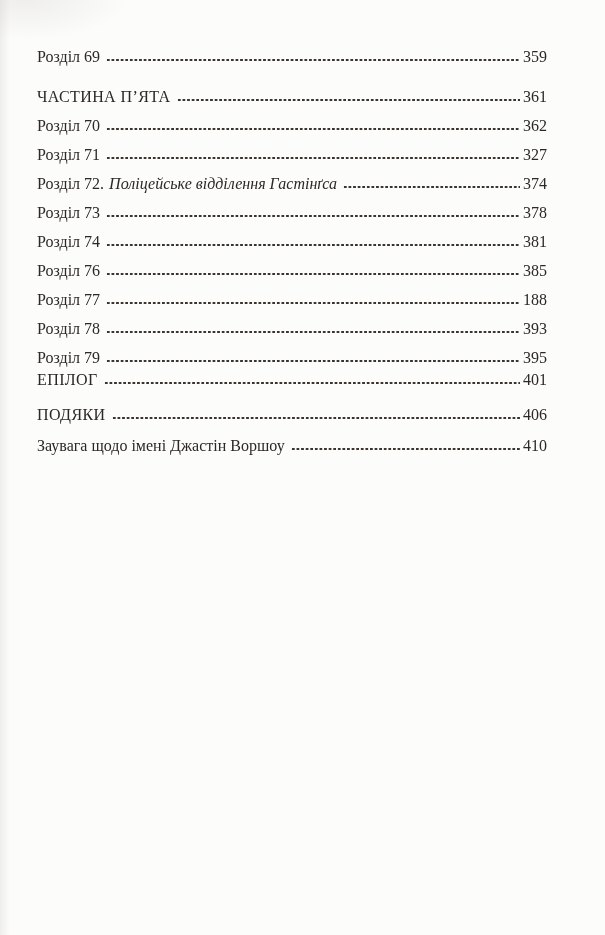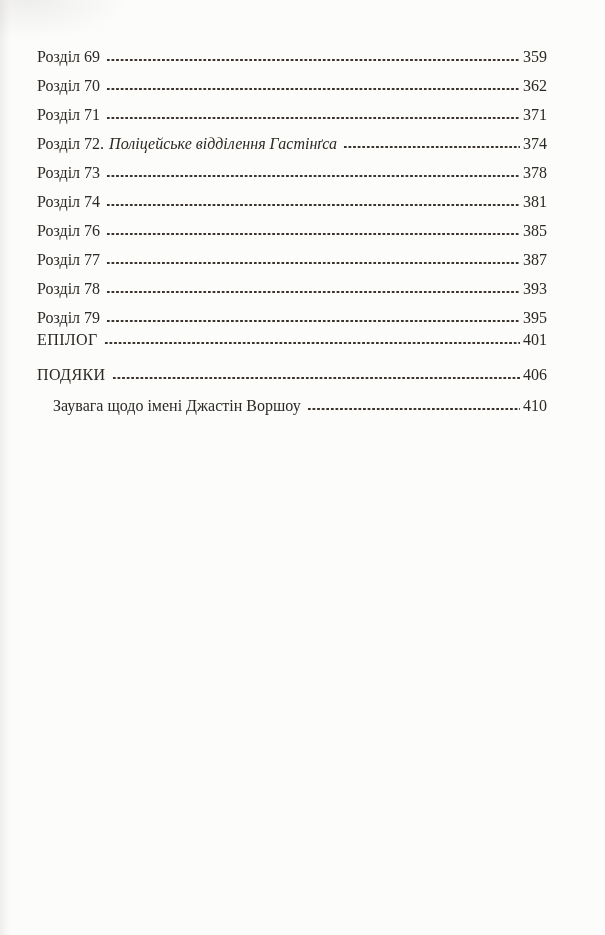--- a/index.html
+++ b/index.html
@@ -38,21 +38,21 @@
     display: flex;
     align-items: baseline;
     font-size: 16px;
     line-height: 22px;
     white-space: nowrap;
   }
   .m7  { margin-top: 7px; }
   .m18 { margin-top: 18px; }
   .m20 { }
   .m13 { margin-top: 13px; }
-  .m9  { margin-top: 9px; margin-left: 16px; }
+  .m9  { margin-top: 9px; }
   .label { flex: 0 0 auto; }
   .row.part .label {
     letter-spacing: 0.4px;
   }
   .subtitle:not(:empty) {
     font-style: italic;
     margin-left: 5px;
   }
   .leader {
     flex: 1 1 auto;
@@ -76,33 +76,39 @@
 
 <div class="toc">
 
   <div class="row chapter">
     <span class="label">Розділ 69</span>
       <span class="subtitle"></span>
     <span class="leader"></span>
     <span class="pagenum">359</span>
   </div>
 
+  <div class="row part m18">
+    <span class="label">ЧАСТИНА П’ЯТА</span>
+      <span class="subtitle"></span>
+    <span class="leader"></span>
+    <span class="pagenum">361</span>
+  </div>
 
   <div class="row chapter m7">
     <span class="label">Розділ 70</span>
       <span class="subtitle"></span>
     <span class="leader"></span>
     <span class="pagenum">362</span>
   </div>
 
   <div class="row chapter m7">
     <span class="label">Розділ 71</span>
       <span class="subtitle"></span>
     <span class="leader"></span>
-    <span class="pagenum">371</span>
+    <span class="pagenum">327</span>
   </div>
 
   <div class="row chapter m7">
     <span class="label">Розділ 72.</span>
       <span class="subtitle">Поліцейське відділення Гастінґса</span>
     <span class="leader"></span>
     <span class="pagenum">374</span>
   </div>
 
   <div class="row chapter m7">
@@ -124,21 +130,21 @@
     <span class="label">Розділ 76</span>
       <span class="subtitle"></span>
     <span class="leader"></span>
     <span class="pagenum">385</span>
   </div>
 
   <div class="row chapter m7">
     <span class="label">Розділ 77</span>
       <span class="subtitle"></span>
     <span class="leader"></span>
-    <span class="pagenum">387</span>
+    <span class="pagenum">188</span>
   </div>
 
   <div class="row chapter m7">
     <span class="label">Розділ 78</span>
       <span class="subtitle"></span>
     <span class="leader"></span>
     <span class="pagenum">393</span>
   </div>
 
   <div class="row chapter m7">

